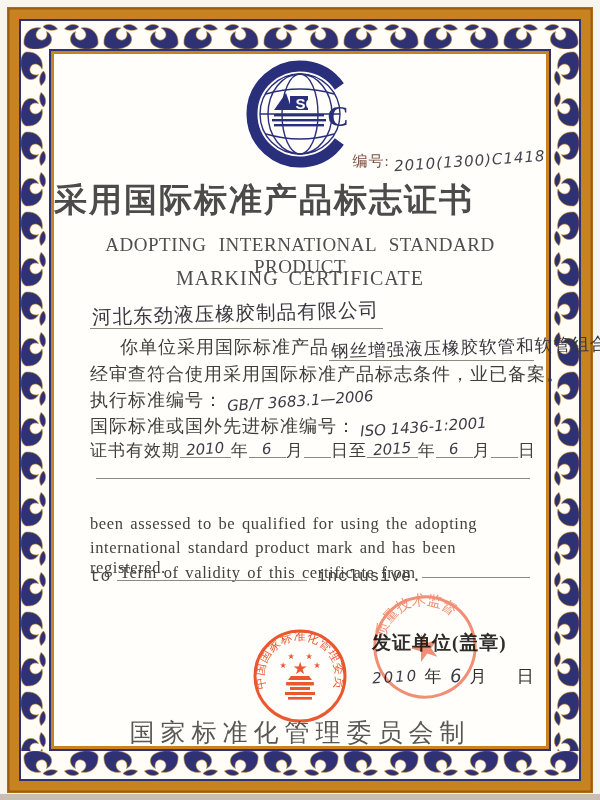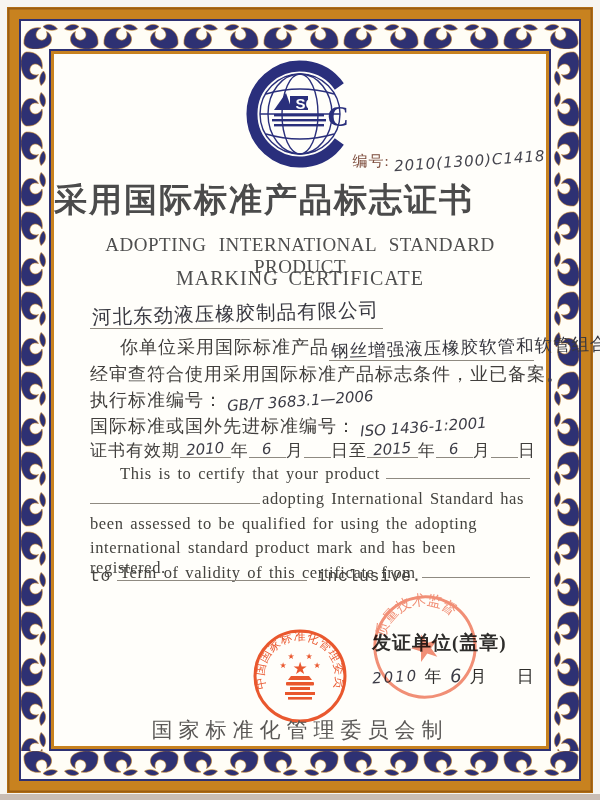--- a/index.html
+++ b/index.html
@@ -46,21 +46,21 @@
   .hand-cn{display:inline-block;font-size:19.5px;color:#37373f;transform:rotate(-1.5deg);letter-spacing:1px;white-space:nowrap;}
   .hand-num{display:inline-block;font-size:15px;transform:rotate(-4deg);}
   .eng{font-size:16.5px;letter-spacing:.6px;word-spacing:2px;color:#44433f;}
   .eng-row{display:flex;align-items:baseline;left:36px;right:14px;}
   .eng1{top:410px;} .eng2{top:435px;} .eng3{top:460px;text-align:right;} .eng4{top:484px;}
   .eng5{top:509px;} .eng6{top:512px;font-family:Liberation Mono, monospace;}
   .indent{padding-left:30px;}
   .issuer{top:576px;left:318px;}
   .issuer-label{font-size:19px;color:#2e2d2b;letter-spacing:1px;font-weight:bold;white-space:nowrap;font-family:Liberation Serif, serif;}
   .issuer-date{margin-top:9px;font-size:17px;color:#2e2d2b;letter-spacing:2px;white-space:nowrap;}
-  .footer-line{top:662px;width:100%;text-align:center;font-size:21px;letter-spacing:6px;color:#5a5856;}
+  .footer-line{top:662px;width:100%;text-align:center;font-size:25px;letter-spacing:6px;color:#5a5856;}
   .seal{pointer-events:none;mix-blend-mode:multiply;}
   .seal-main{left:198px;top:574px;opacity:.92;}
   .seal-2{left:316px;top:538px;opacity:.75;transform:rotate(-18deg);}
   .u-small{width:52px;} .u-month{width:38px;} .u-day{width:28px;}
 </style>
 </head>
 <body>
 
 <div class="stage">
 
@@ -399,26 +399,21 @@
       <span class="cjk">日至</span>
       <span class="blank u-small"><span class="hand hand-num">2015</span></span>
       <span class="cjk">年</span>
       <span class="blank u-month"><span class="hand hand-num">6</span></span>
       <span class="cjk">月</span>
       <span class="blank u-day"></span>
       <span class="cjk">日</span>
     </div>
 
     <div class="abs eng-row eng1">
-      <span class="eng indent">This is to certify that your product</span>
       <span class="fill-line"></span>
-    </div>
-    <div class="abs eng-row eng2">
-      <span class="fill-line" style="flex:0 0 170px;margin-left:0;"></span>
-      <span class="eng">adopting International Standard has</span>
     </div>
     <div class="abs eng-row eng3">
       <span class="eng">been assessed to be qualified for using the adopting</span>
     </div>
     <div class="abs eng-row eng4">
       <span class="eng">international standard product mark and has been registered.</span>
     </div>
     <div class="abs eng-row eng5">
       <span class="eng indent">Term of validity of this certificate from</span>
       <span class="fill-line"></span>

